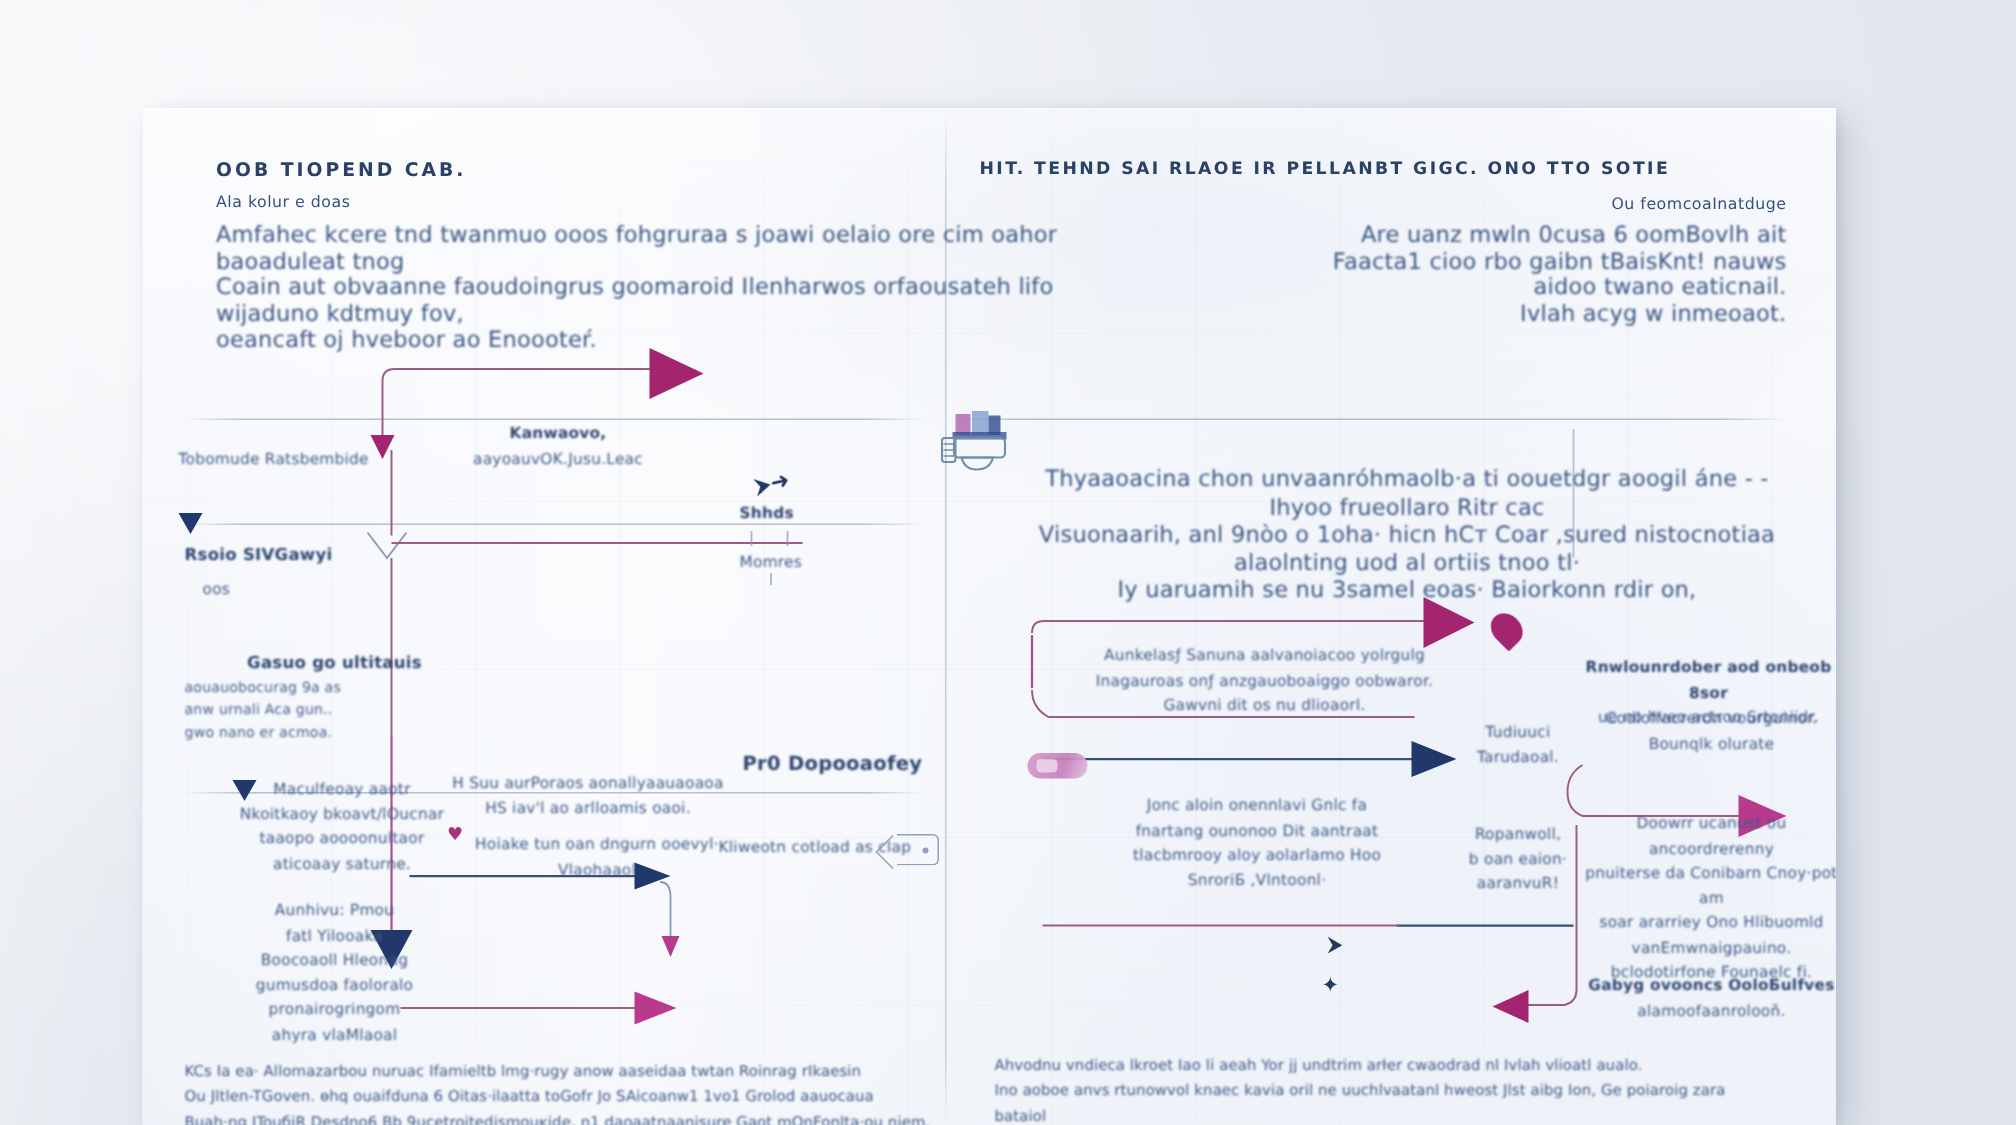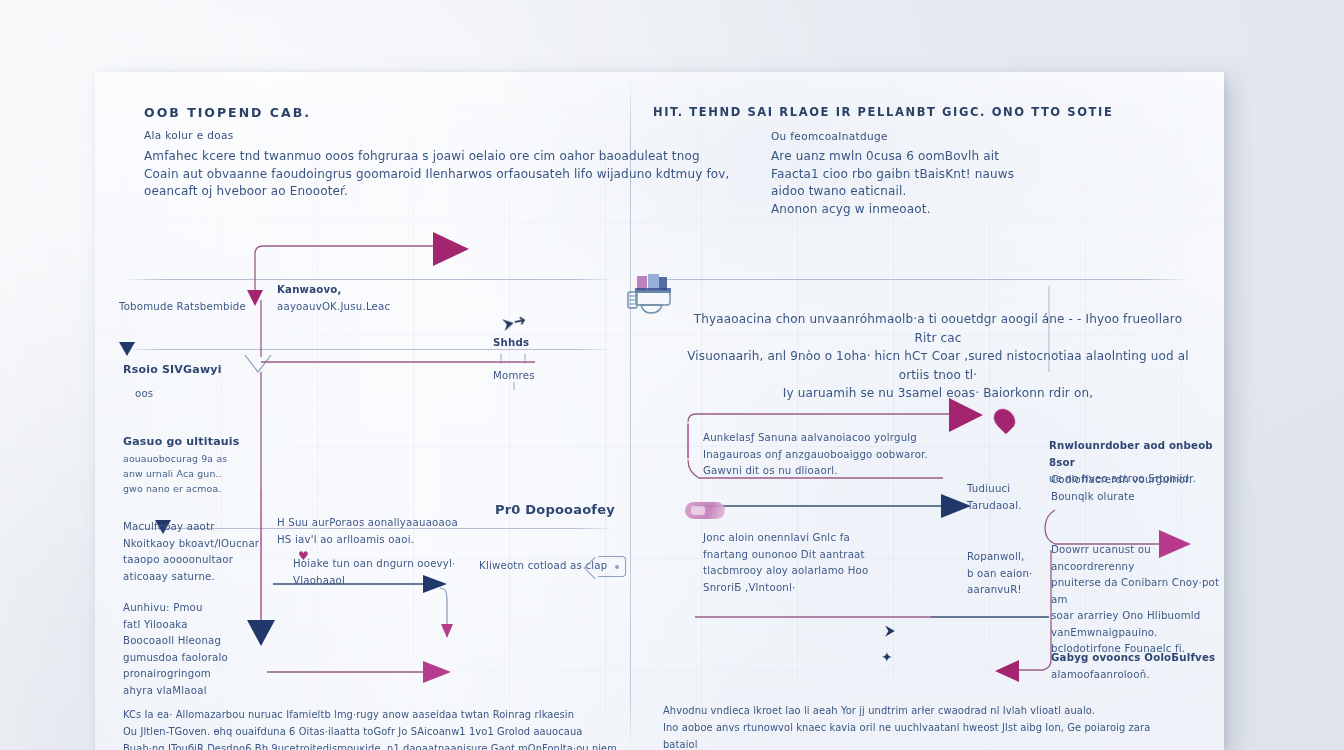--- a/index.html
+++ b/index.html
@@ -77,41 +77,41 @@
     filter:blur(.45px);
     white-space:nowrap;
   }
   .sub{
     font-family:"DejaVu Sans", sans-serif;
     font-size:10.5px; color:#36507d; letter-spacing:.35px;
     filter:blur(.5px); white-space:nowrap;
   }
   .para{
     font-family:"DejaVu Sans", sans-serif;
-    font-size:12px; line-height:17.5px; color:#3a5584;
+    font-size:15px; line-height:17.5px; color:#3a5584;
     letter-spacing:.15px; filter:blur(.55px);
   }
   .lbl{
     font-family:"DejaVu Sans", sans-serif;
     font-size:10.2px; line-height:16.5px; color:#3e5887;
-    letter-spacing:.2px; filter:blur(.55px);
+    letter-spacing:.2px; filter:blur(.55px);text-align:center;
   }
   .lbl.b{ font-weight:700; color:#2e4672; }
   .tiny{
     font-family:"DejaVu Sans", sans-serif;
     font-size:9.4px; line-height:15px; color:#47608d;
     letter-spacing:.15px; filter:blur(.55px);
   }
   .foot{
     font-family:"DejaVu Sans", sans-serif;
     font-size:9.9px; line-height:17px; color:#3c5686;
     letter-spacing:.1px; filter:blur(.6px);
   }
   .ctr{ text-align:center; }
-  .rt { }
+  .rt { text-align:right; }
 
   
   .rule{
     position:absolute; height:1px;
     background:linear-gradient(to right, rgba(150,166,192,0), rgba(139,156,186,.62) 8%, rgba(139,156,186,.62) 92%, rgba(150,166,192,0));
   }
 
   
   svg.flow{ position:absolute; left:0; top:0; overflow:visible; pointer-events:none; }
   .ln-m { fill:none; stroke:#9b5d86; stroke-width:1.3; }
@@ -282,21 +282,21 @@
     </div>
 
     <div class="col" id="colR">
 
       <div class="hd" style="position:absolute;left:22px;top:33px;font-size:11.5px;letter-spacing:1.6px;">HIT. TEHND SAI RLAOE IR PELLANBT GIGC. ONO TTO SOTIE</div>
       <div class="sub rt" style="position:absolute;left:140px;top:58px;width:420px;">Ou feomcoaInatduge</div>
       <div class="para rt" style="position:absolute;left:140px;top:76px;width:420px;">
         <div>Are uanz mwln  0cusa 6 oomBovlh ait</div>
         <div>Faacta1  cioo rbo gaibn tBaisKnt! nauws</div>
         <div>aidoo twano  eaticnail.</div>
-        <div>Anonon acyg  w inmeoaot.</div>
+        <div>Ivlah acyg  w inmeoaot.</div>
       </div>
 
       <div class="para ctr" style="position:absolute;left:52px;top:238px;width:510px;line-height:18.5px;">
         <div>Thyaaoacina chon unvaanróhmaolb·a ti oouetdgr aoogil áne   -  -  Ihyoo frueollaro Ritr cac</div>
         <div>Visuonaarih, anl 9nòo o 1oha· hicn  hCт Coar ,sured nistocnotiaa alaolnting uod al ortiis tnoo tl·</div>
         <div>Iy uaruamih se nu 3samel  eoas· Baiorkonn rdir on,</div>
       </div>
 
       <div class="rule" style="left:0px; top:207px; width:560px;"></div>
 

